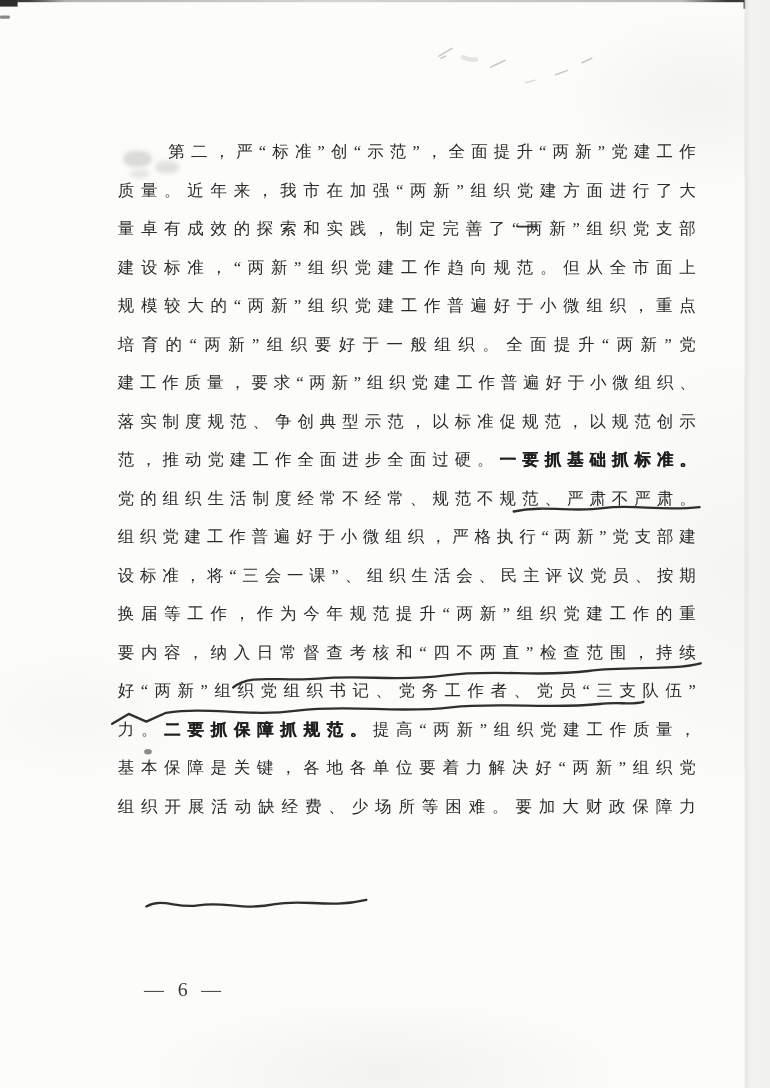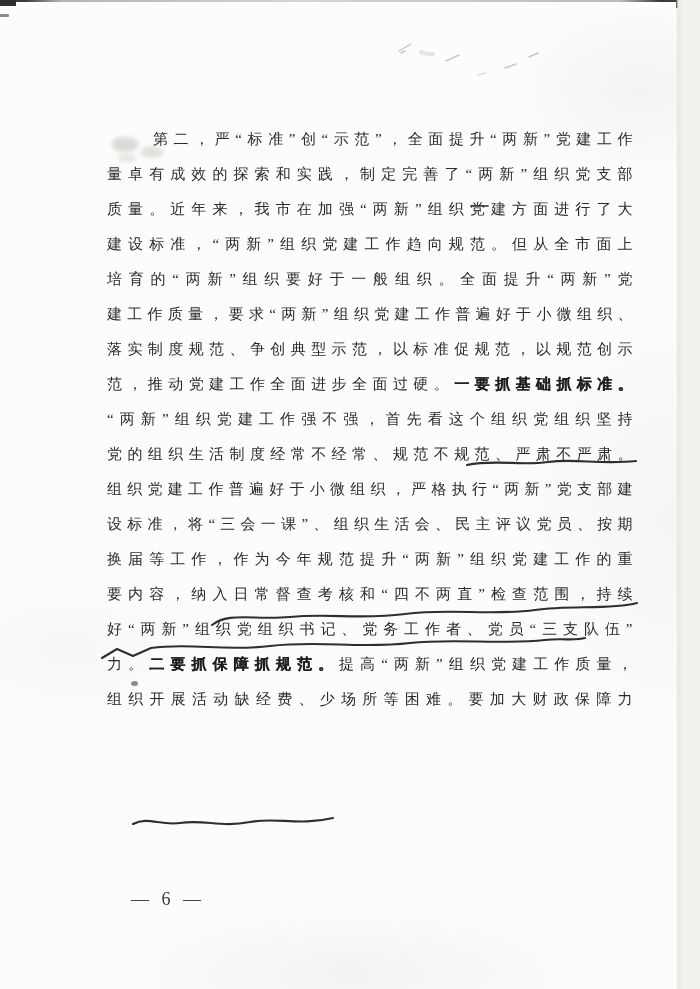--- a/index.html
+++ b/index.html
@@ -74,35 +74,36 @@
   <div class="scan-dash-left"></div>
   <div class="edge-band"></div>
 
   <div class="ghost g1"></div>
   <div class="ghost g2"></div>
   <div class="ghost g3"></div>
   <div class="smudge s1"></div>
 
   <div class="text-block">
       <div class="line indent"><span>第二，严“标准”创“示范”，全面提升“两新”党建工作</span></div>
+      <div class="line"><span>质量。近年来，我市在加强“两新”组织党建方面进行了大</span></div>
       <div class="line"><span>量卓有成效的探索和实践，制定完善了“两新”组织党支部</span></div>
-      <div class="line"><span>质量。近年来，我市在加强“两新”组织党建方面进行了大</span></div>
       <div class="line"><span>建设标准，“两新”组织党建工作趋向规范。但从全市面上</span></div>
+      <div class="line"><span>规模较大的“两新”组织党建工作普遍好于小微组织，重点</span></div>
       <div class="line"><span>培育的“两新”组织要好于一般组织。全面提升“两新”党</span></div>
       <div class="line"><span>建工作质量，要求“两新”组织党建工作普遍好于小微组织、</span></div>
       <div class="line"><span>落实制度规范、争创典型示范，以标准促规范，以规范创示</span></div>
       <div class="line"><span>范，推动党建工作全面进步全面过硬。</span><span class="seg-bold">一要抓基础抓标准。</span></div>
-      <div class="line"><span>“两新”组织党建工作强不强，首先看这个组织党组织坚持</span></div>
       <div class="line"><span>党的组织生活制度经常不经常、规范不规范、严肃不严肃。</span></div>
       <div class="line"><span>组织党建工作普遍好于小微组织，严格执行“两新”党支部建</span></div>
       <div class="line"><span>设标准，将“三会一课”、组织生活会、民主评议党员、按期</span></div>
       <div class="line"><span>换届等工作，作为今年规范提升“两新”组织党建工作的重</span></div>
       <div class="line"><span>要内容，纳入日常督查考核和“四不两直”检查范围，持续</span></div>
       <div class="line"><span>好“两新”组织党组织书记、党务工作者、党员“三支队伍”</span></div>
       <div class="line"><span>力。</span><span class="seg-bold">二要抓保障抓规范。</span><span>提高“两新”组织党建工作质量，</span></div>
+      <div class="line"><span>基本保障是关键，各地各单位要着力解决好“两新”组织党</span></div>
       <div class="line"><span>组织开展活动缺经费、少场所等困难。要加大财政保障力</span></div>
     </div>
 
   <div class="page-number">— 6 —</div>
 
   <svg class="overlay" width="700" height="989" viewBox="0 0 700 989">
 
     <g>
       <path class="pencil" d="M399,51 l12,-7 m-10,9 l4,-2"></path>
       <path class="pencil" d="M421,52 q6,3 12,2" style="stroke-width:4;opacity:.25"></path>

